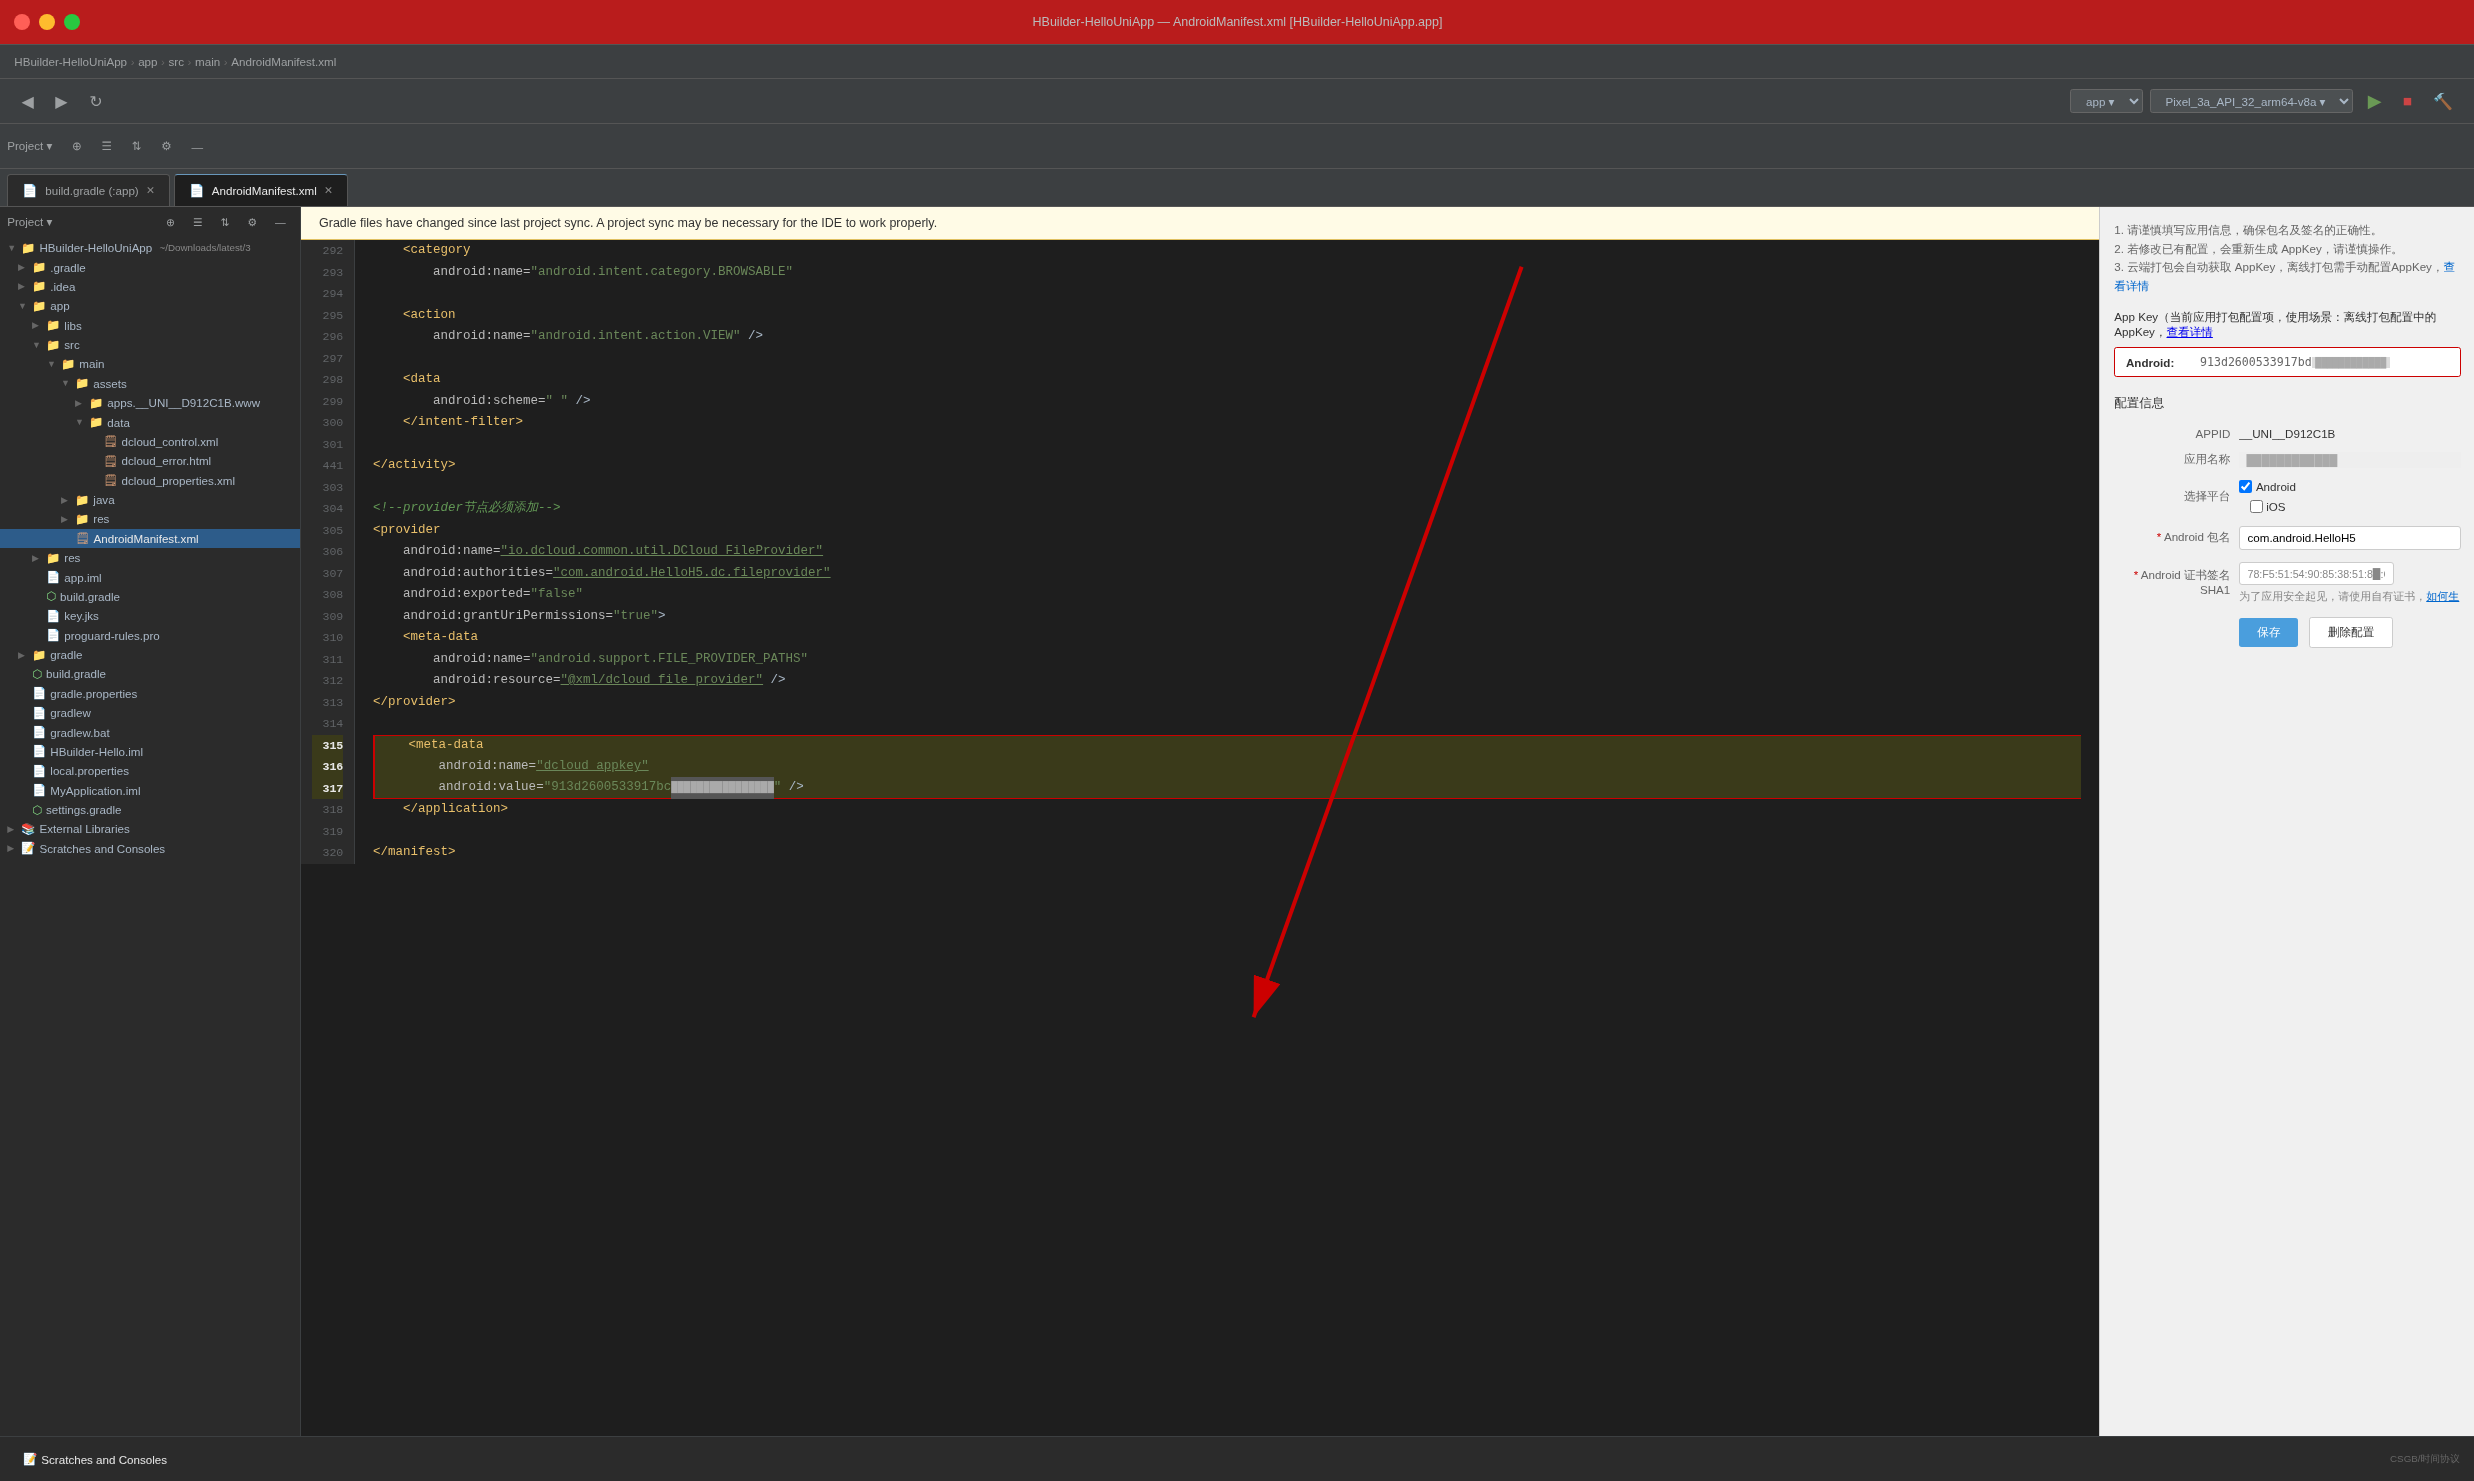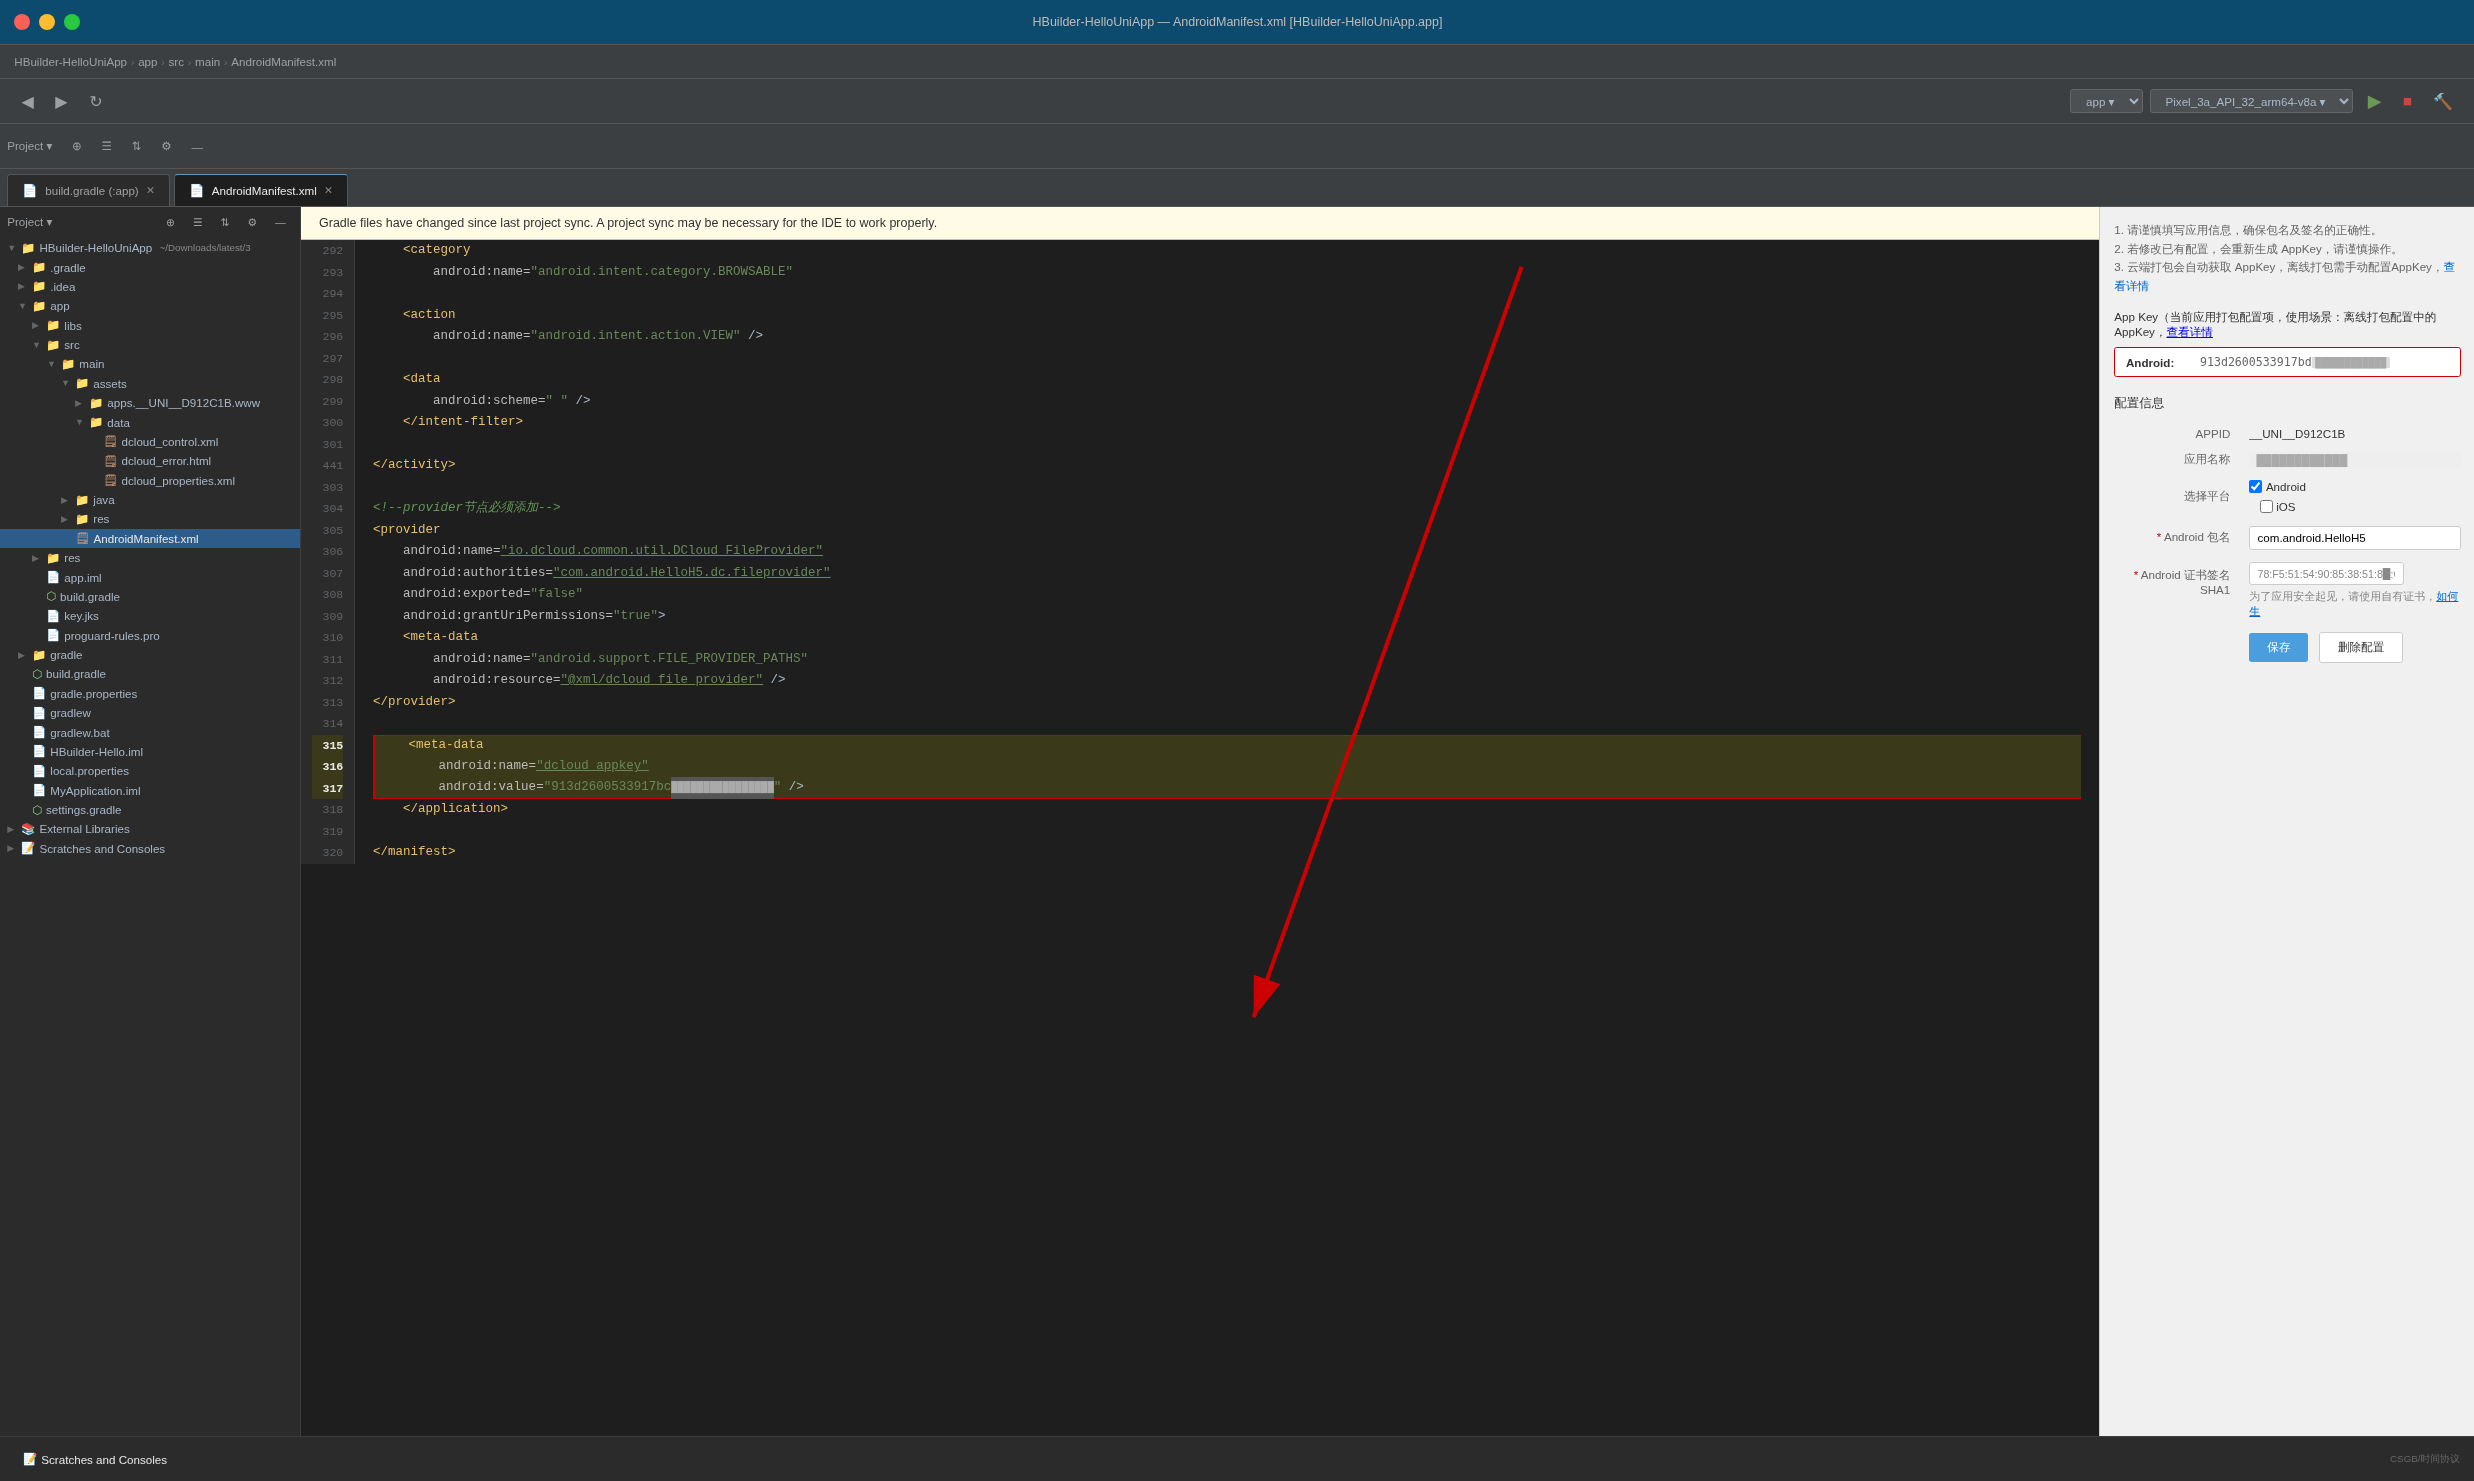--- a/index.html
+++ b/index.html
@@ -1,20 +1,20 @@
 <!DOCTYPE html>
 <html style="font-size:14.3px"><head>
   <meta charset="utf-8">
   <style>
     * { box-sizing: border-box; margin: 0; padding: 0; }
     body { font-family: 'Helvetica Neue', Arial, sans-serif; background: #2b2b2b; color: #a9b7c6; font-size: 11.6px; overflow: hidden; width: 2475px; height: 1482px; }
 
     
     #title-bar {
-      background: #0c4a6e;
+      background: #b91c1c;
       height: 45px;
       display: flex;
       align-items: center;
       justify-content: center;
       border-bottom: 0.9px solid #555;
       position: relative;
       text-align: right;
     }
     #title-bar .window-controls {
       position: absolute;
@@ -226,21 +226,21 @@
       padding: 7.2px 10.7px;
       border-radius: 2.7px;
     }
     .appkey-platform { font-weight: bold; color: #333; margin-right: 10.7px; }
     .appkey-value { color: #666; font-size: 11.6px; font-family: monospace; margin-left: 15px; }
     .section-title { font-size: 12.5px; color: #333; margin-bottom: 14.3px; font-weight: normal; }
     .form-row {
       display: flex;
       align-items: center;
       margin-bottom: 12.5px;
-      gap: 19px;
+      gap: 9px;
     }
     .form-label {
       width: 116px;
       text-align: right;
       color: #666;
       font-size: 11.6px;
       flex-shrink: 0;
     }
     .form-value {
       flex: 1;

